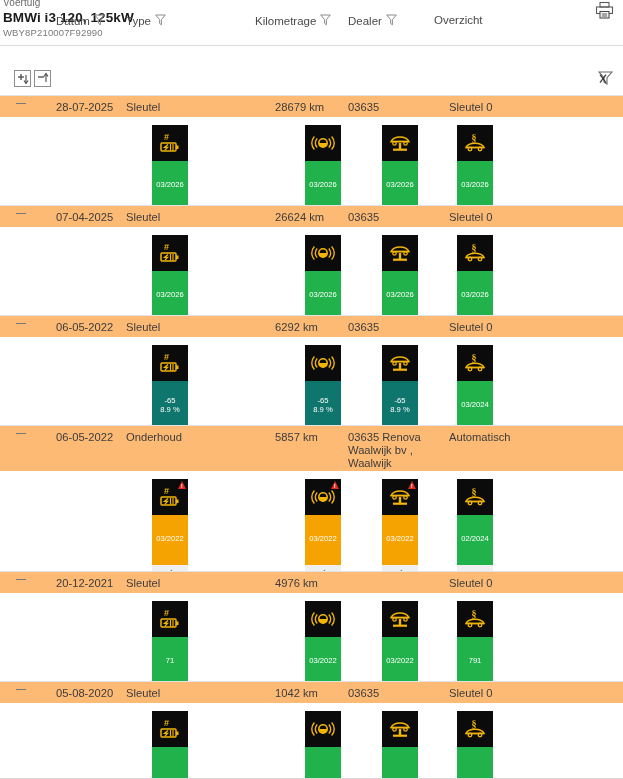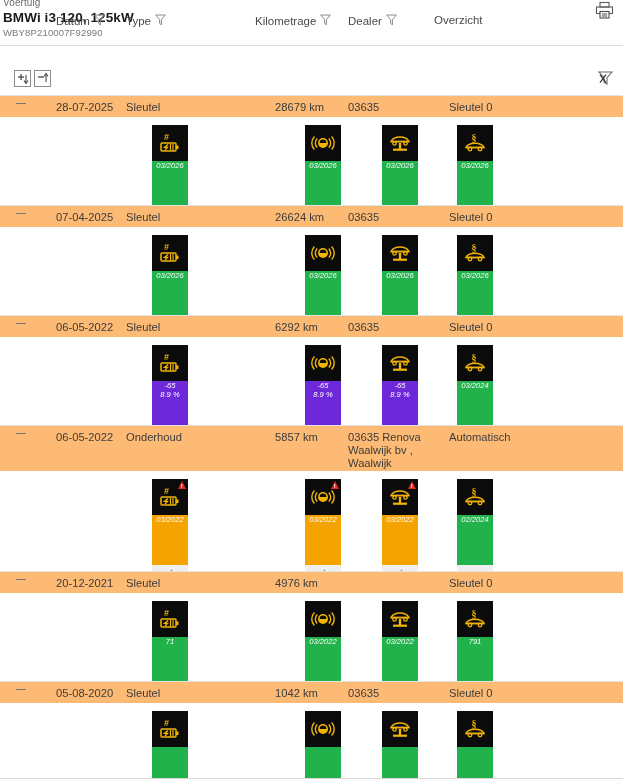--- a/index.html
+++ b/index.html
@@ -75,24 +75,24 @@
   .row-body { position: relative; width: 623px; background: #ffffff; }
 
   
   .tile { position: absolute; width: 36px; cursor: pointer; }
   .tile-icon {
     position: relative; height: 36px; background: #0b0b0b;
     display: flex; align-items: center; justify-content: center;
   }
   .tile-bar {
     height: 50px; position: relative;
-    display: flex; align-items: flex-start; justify-content: center; font-style: italic;
+    display: flex; align-items: center; justify-content: center;
   }
   .tile-bar.green  { background: #22b24c; }
-  .tile-bar.red    { background: #6d28d9; }
+  .tile-bar.red    { background: #0f766e; }
   .tile-bar.orange { background: #f5a300; }
   .tile-label {
     font-size: 7.6px; color: #ffffff; line-height: 9px;
     text-align: center; padding-bottom: 3px; width: 100%;
   }
   .tile-label .l2 { display: block; }
   .warn-tri {
     position: absolute; right: 2px; top: 2px; width: 0; height: 0;
     border-left: 4.5px solid transparent; border-right: 4.5px solid transparent;
     border-bottom: 8px solid #e02a20;

